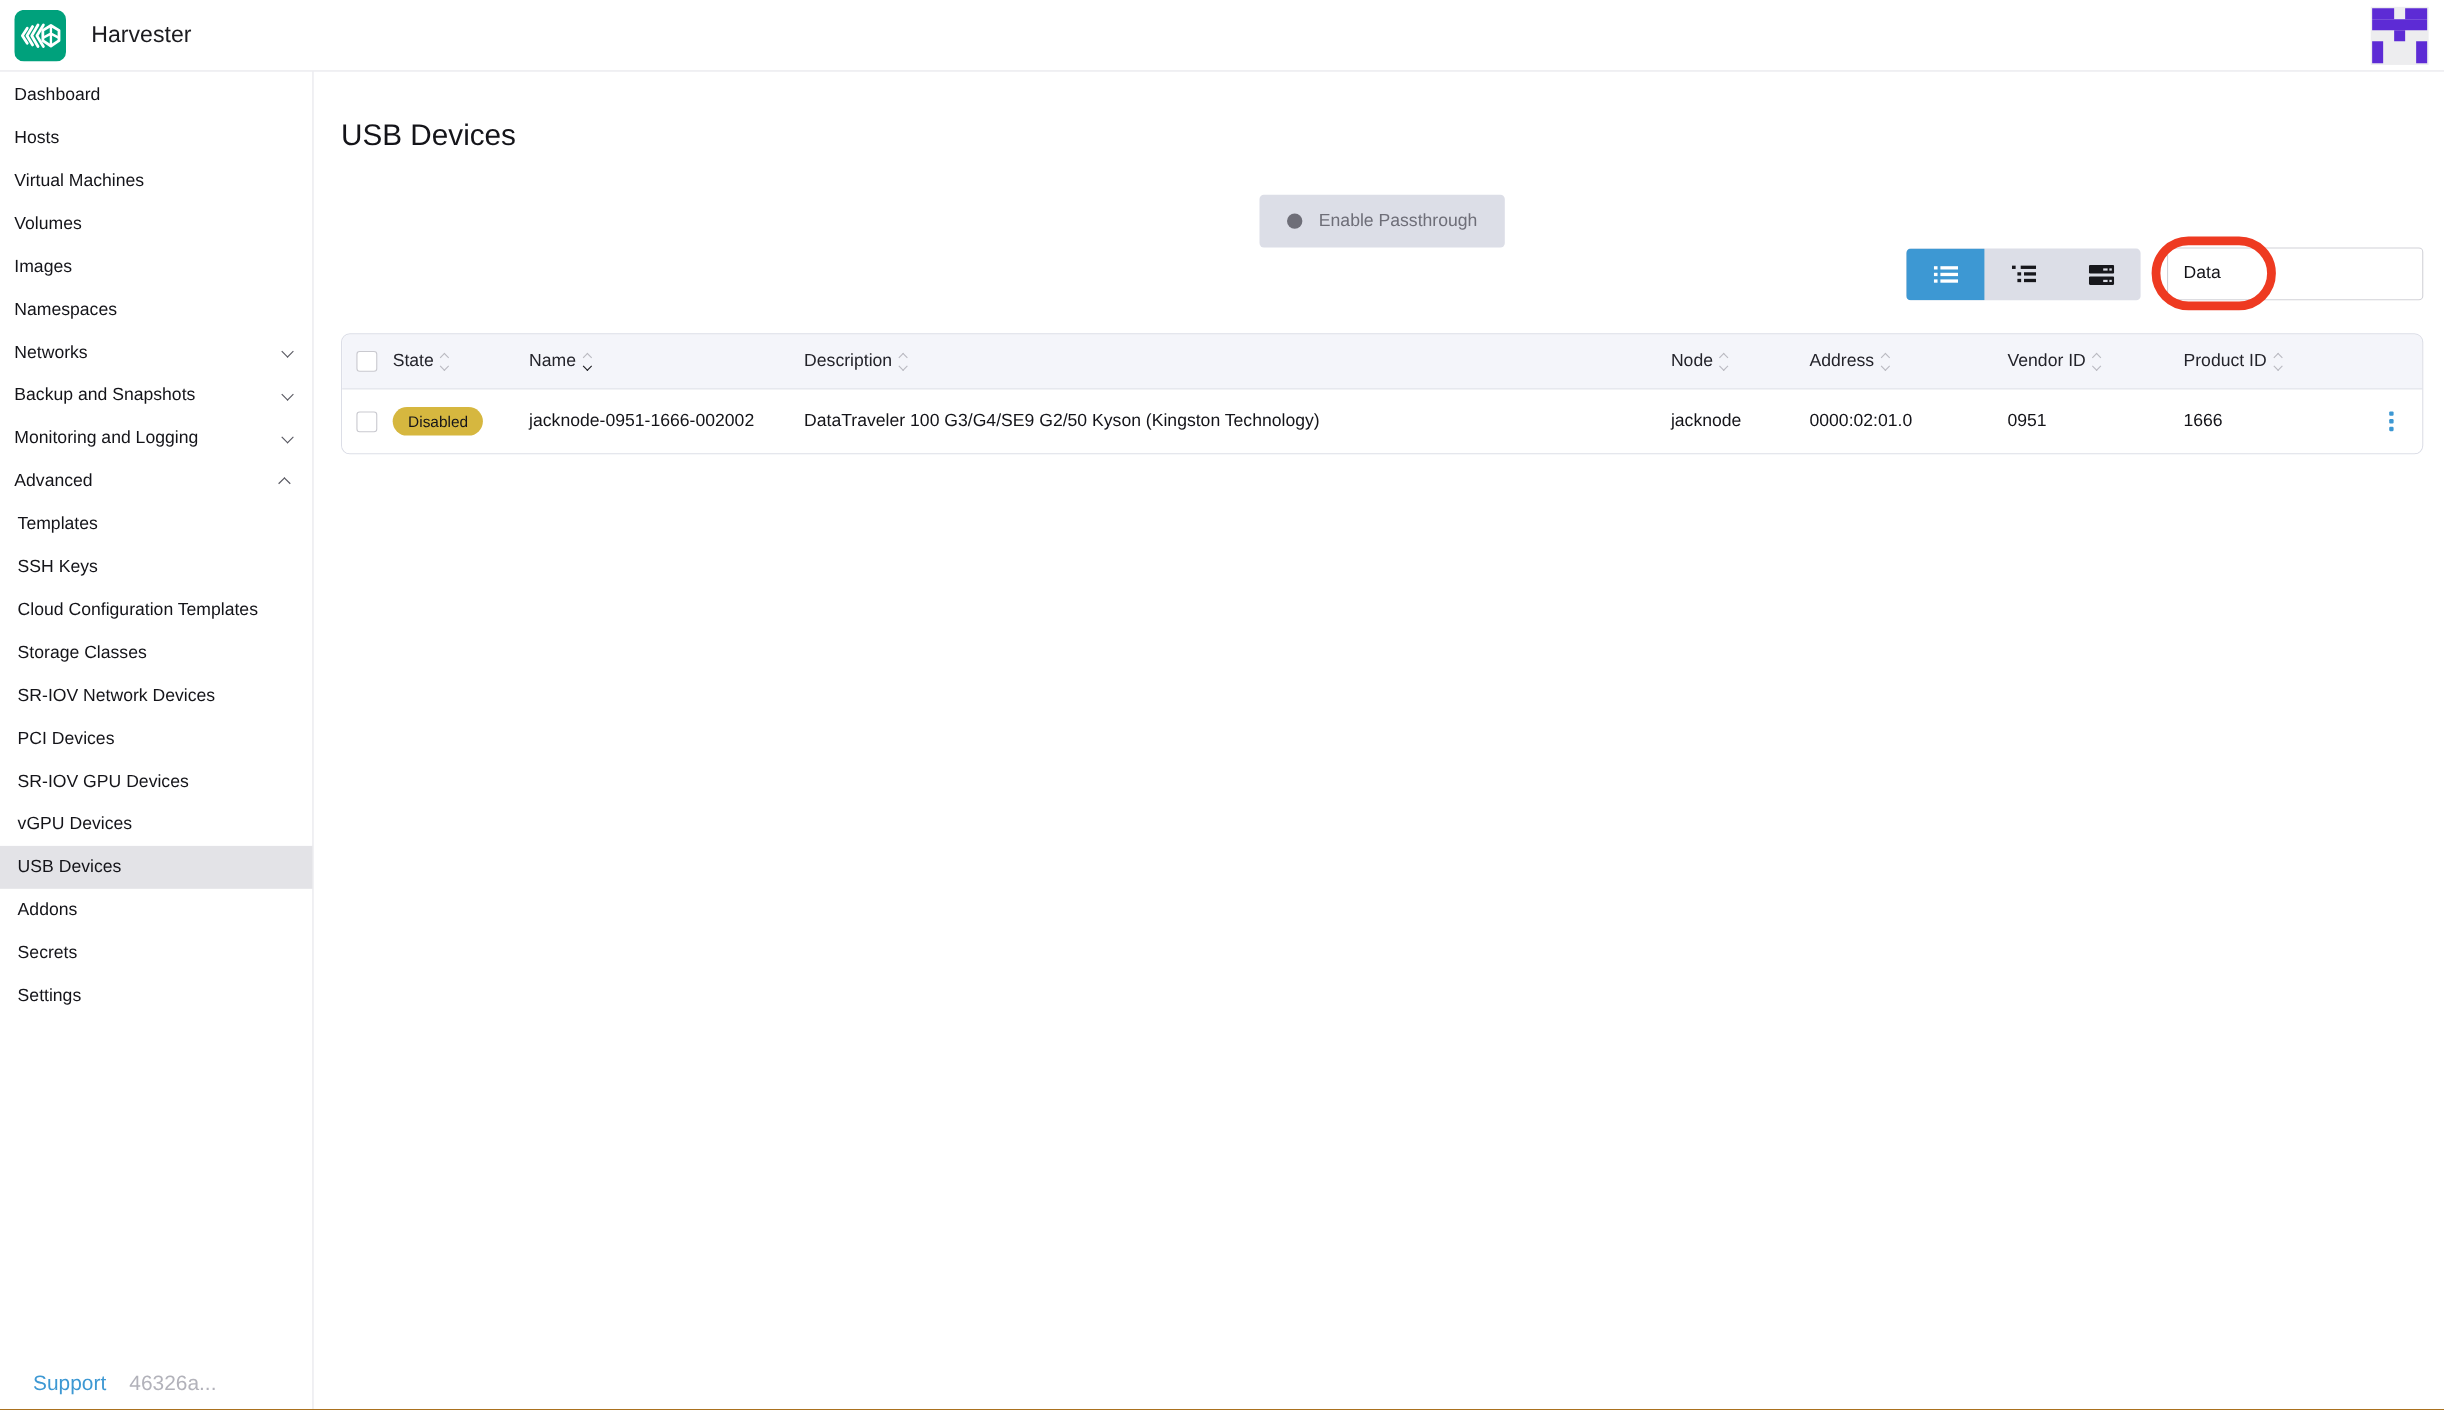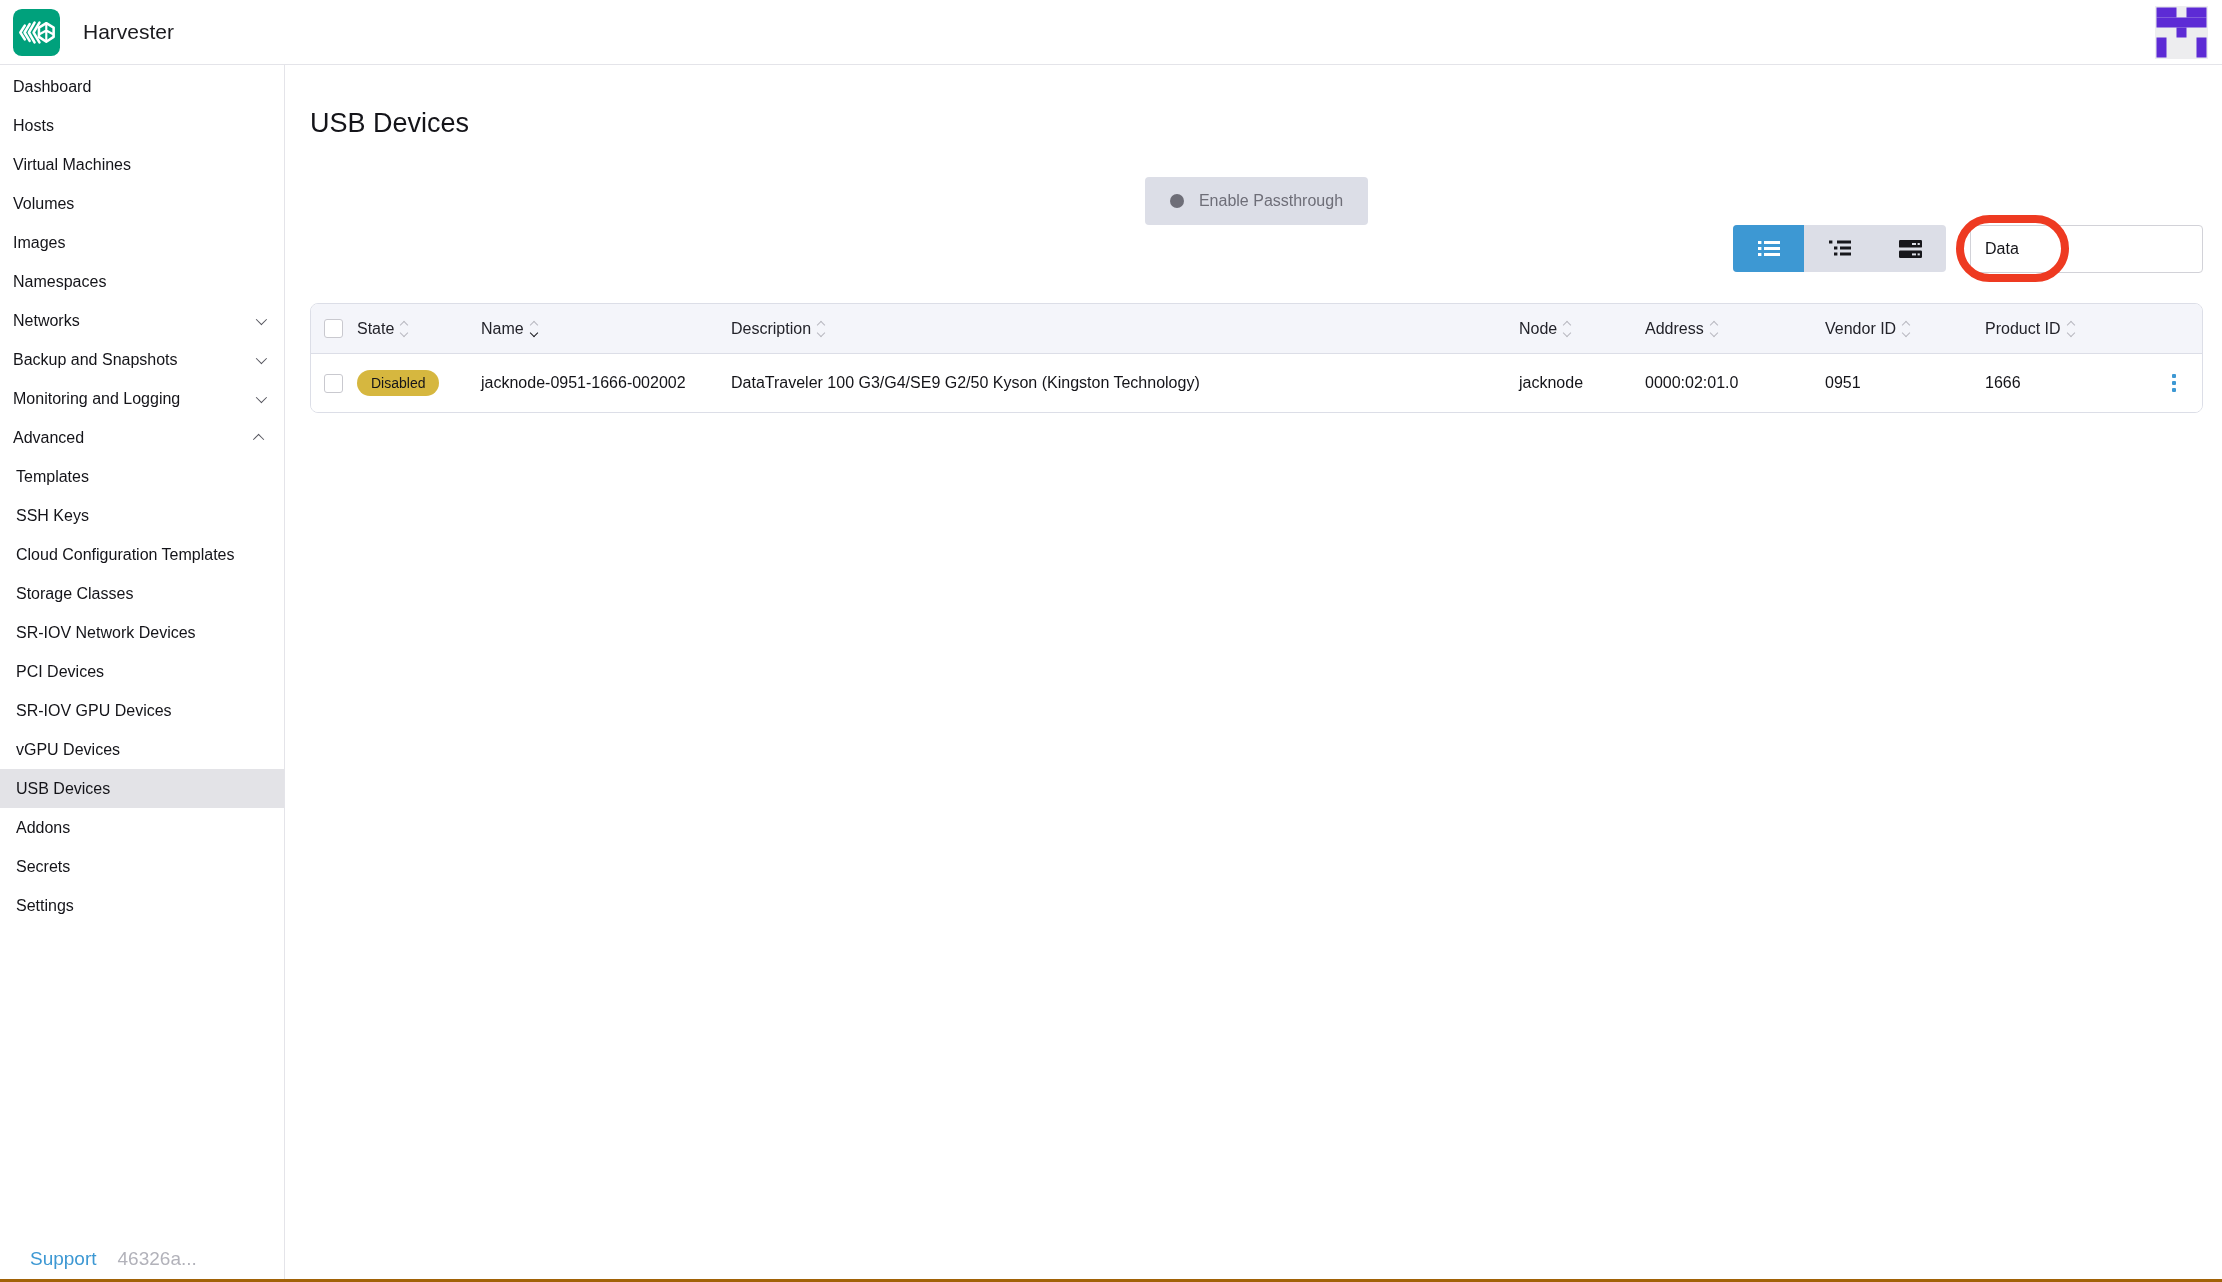--- a/index.html
+++ b/index.html
@@ -1,21 +1,21 @@
 <!DOCTYPE html>
 <html><head>
 <meta charset="utf-8">
 <style>
   * { box-sizing: border-box; margin: 0; padding: 0; }
   html,body { background:#fff; }
   .page {
     width: 2222px; height: 1282px; position: relative; overflow: hidden;
     background: #fff; color: #141419;
     font-family: "Liberation Sans", sans-serif; font-size: 16px;
-    border-bottom: 3px solid #a16207;
+    border-bottom: 1px solid #a16207;
   }
 
   
   .topbar {
     height: 65px; display: flex; align-items: center;
     padding: 0 14px 0 13px; border-bottom: 1px solid #e4e4e9;
   }
   .logo { width: 47px; height: 47px; flex: 0 0 auto; }
   .app-name { font-size: 21px; margin-left: 23px; color: #1b1b1f; }
   .topbar-right { margin-left: auto; display: flex; align-items: center; gap: 36px; }
@@ -61,21 +61,21 @@
   .page-title { margin-top: 43px; font-size: 27px; font-weight: 500; color: #141419; }
 
   .toolbar { margin-top: 38px; display: flex; align-items: center; flex-direction: column; }
   .btn-passthrough {
     height: 48px; display: flex; align-items: center; gap: 15px;
     padding: 0 25px; background: #dcdee7; border: none; border-radius: 4px;
     color: #6e6e78; font-size: 16px; font-family: inherit; cursor: not-allowed;
   }
   .status-dot { width: 14px; height: 14px; border-radius: 50%; background: #6e6e78; }
 
-  .toolbar-right { margin-left: auto; display: flex; align-items: flex-start; gap: 24px; }
+  .toolbar-right { margin-left: auto; display: flex; align-items: flex-end; gap: 24px; }
   .view-toggle { display: flex; border-radius: 4px; overflow: hidden; background: #dcdee7; }
   .view-btn {
     width: 71px; height: 47px; display: flex; align-items: center; justify-content: center;
     color: #17171c; cursor: pointer; border: none; background: transparent;
   }
   .view-btn.active { background: #3d98d3; color: #fff; }
 
   .search-wrap { position: relative; }
   .search-input {
     width: 233px; height: 48px; border: 1px solid #d2d2d8; border-radius: 4px;

